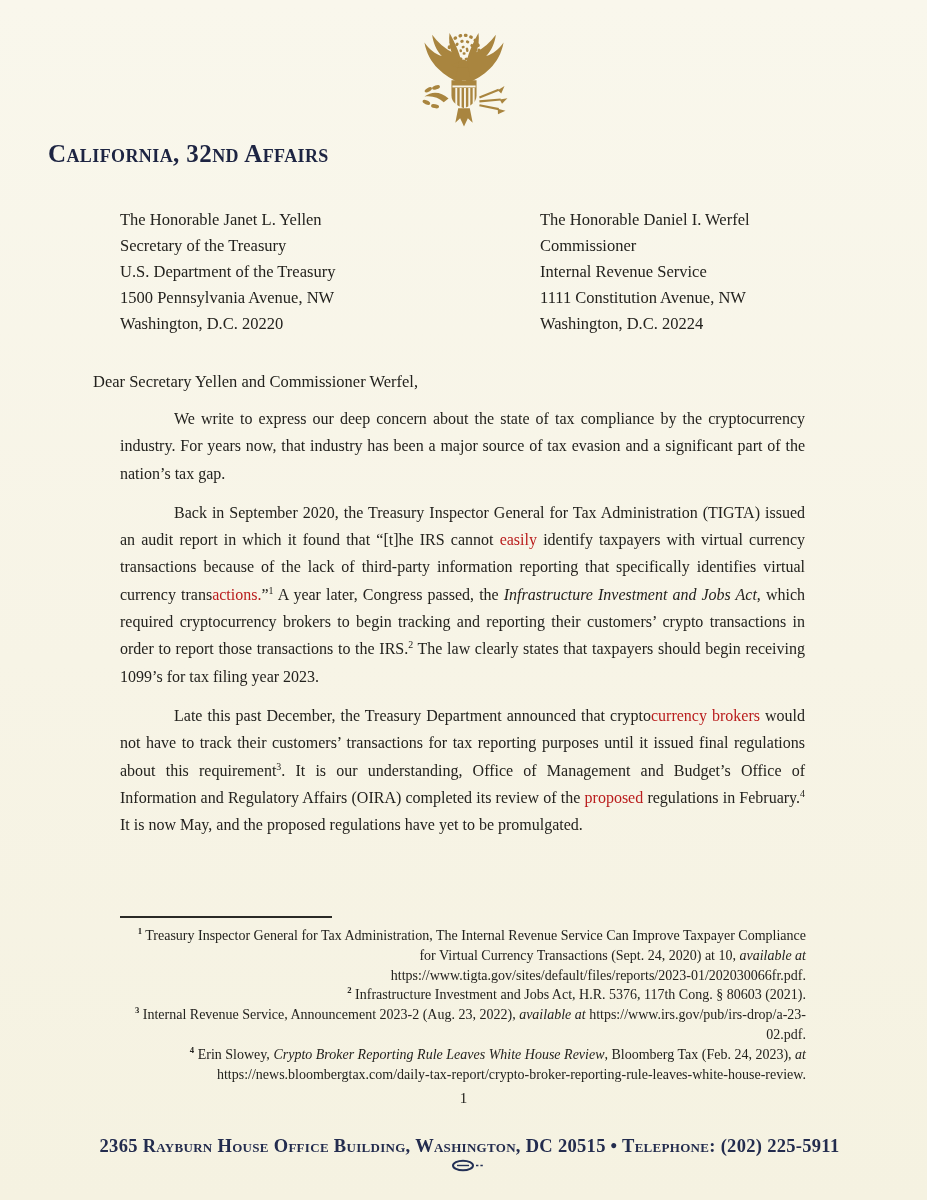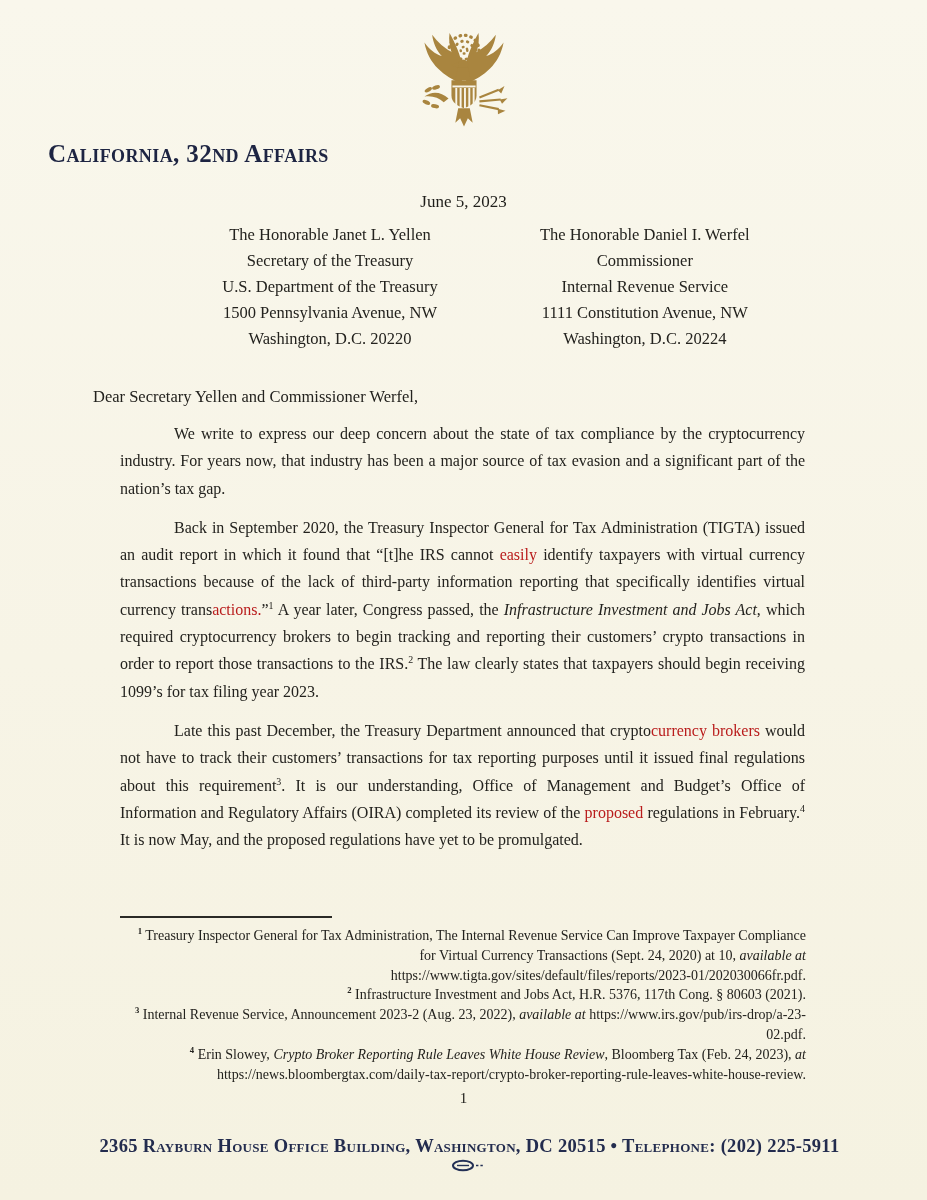--- a/index.html
+++ b/index.html
@@ -18,21 +18,21 @@
 
   .masthead {
     display: flex; justify-content: space-between; align-items: baseline;
     padding: 0 48px; margin-top: -2px;
     color: #1d2442; font-weight: bold; font-size: 25px;
     font-variant: small-caps; letter-spacing: 0.4px;
   }
 
   .date-line { text-align: center; margin-top: 24px; font-size: 17px; color: #1f1e1a; }
 
-  .recipients { display: flex; margin-top: 10px; padding-left: 120px; font-size: 16.5px; text-align: center; }
+  .recipients { display: flex; margin-top: 39px; padding-left: 120px; font-size: 16.5px; }
   .recipient-col { line-height: 26px; }
   .recipient-col.left { width: 420px; }
 
   .salutation { margin-top: 35px; padding-left: 93px; font-size: 16.5px; }
 
   .body-text {
     margin: 13px 122px 0 120px;
     font-size: 16px; line-height: 27.3px;
     text-align: justify;
   }
@@ -97,21 +97,20 @@
         <path d="M97,72 l8,-1.2 l-5.6,5.6 Z"></path>
         <path d="M95,81.5 l8,2.3 l-7.8,3.4 Z"></path>
       </g>
     </svg>
   </div>
 
   <div class="masthead">
     <span>California, 32nd Affairs</span>
   </div>
 
-  <div class="date-line">June 5, 2023</div>
 
   <div class="recipients">
     <div class="recipient-col left">
       <div>The Honorable Janet L. Yellen</div>
       <div>Secretary of the Treasury</div>
       <div>U.S. Department of the Treasury</div>
       <div>1500 Pennsylvania Avenue, NW</div>
       <div>Washington, D.C. 20220</div>
     </div>
     <div class="recipient-col right">

